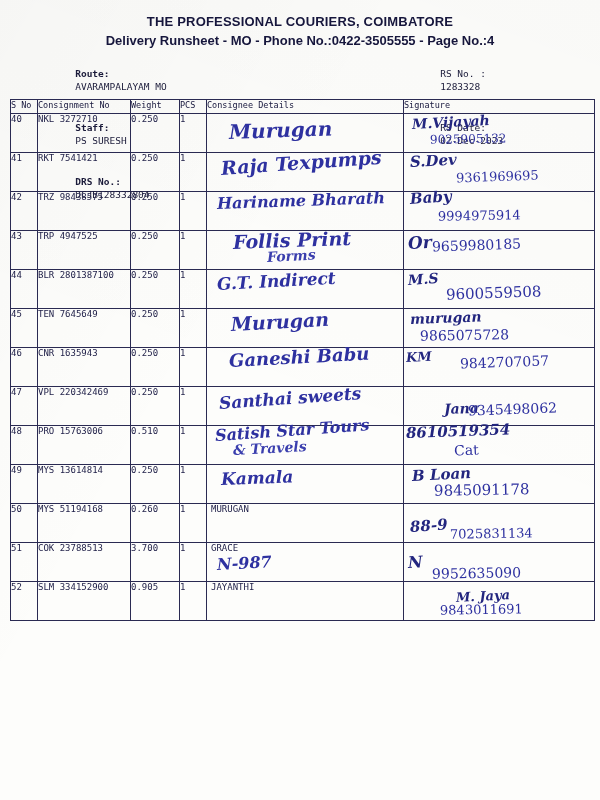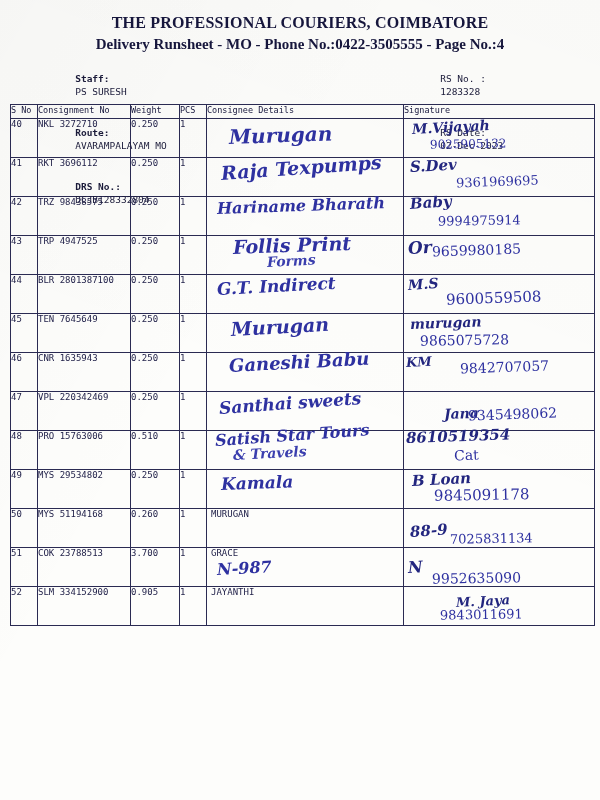--- a/index.html
+++ b/index.html
@@ -26,32 +26,32 @@
       linear-gradient(200deg, rgba(0,0,0,0.015) 0%, rgba(255,255,255,0) 55%);
   }
   .doc {
     position: absolute;
     left: 10px;
     top: 10px;
     width: 580px;
   }
   .title {
     text-align: center;
-    font-family: Liberation Serif, serif;
+    font-family: Liberation Sans, sans-serif;
     font-weight: bold;
-    font-size: 16px;
+    font-size: 13px;
     letter-spacing: 0.2px;
     color: #16163c;
     margin-top: 4px;
   }
   .subtitle {
     text-align: center;
-    font-family: Liberation Serif, serif;
+    font-family: Liberation Sans, sans-serif;
     font-weight: bold;
-    font-size: 15px;
+    font-size: 13px;
     margin-top: 4px;
     color: #16163c;
   }
   .meta {
     margin-top: 5px;
     position: relative;
     height: 44px;
     font-size: 9.5px;
     line-height: 13.5px;
   }
@@ -133,26 +133,26 @@
 
 <div class="page">
   <div class="doc">
 
     <div class="title">THE PROFESSIONAL COURIERS, COIMBATORE</div>
     <div class="subtitle">Delivery Runsheet - MO - Phone No.:0422-3505555 - Page No.:4</div>
 
     <div class="meta">
       <div class="meta-left">
         <div class="meta-row">
+          <span class="meta-label">Route:</span>
+          <span>AVARAMPALAYAM MO</span>
+        </div>
+        <div class="meta-row">
           <span class="meta-label">Staff:</span>
           <span>PS SURESH</span>
-        </div>
-        <div class="meta-row">
-          <span class="meta-label">Route:</span>
-          <span>AVARAMPALAYAM MO</span>
         </div>
         <div class="meta-row">
           <span class="meta-label">DRS No.:</span>
           <span>DCJB128332804</span>
         </div>
       </div>
       <div class="meta-right">
         <div class="meta-row">
           <span>RS No. :</span>
           <span>1283328</span>
@@ -184,21 +184,21 @@
             <td class="cons">
               <span class="hw cursive ink1" style="left: 22px; top: 6px; font-size: 20px; transform: rotate(-2deg);">Murugan</span>
             </td>
             <td class="sign">
               <span class="hw cursive ink3" style="left: 8px; top: 2px; font-size: 14px; transform: rotate(-3deg);">M.Vijayah</span>
               <span class="hw ink1" style="left: 26px; top: 18px; font-size: 12px; transform: rotate(-1deg);">9025905132</span>
             </td>
           </tr>
           <tr>
             <td class="sno">41</td>
-            <td class="cn">RKT 3696112</td>
+            <td class="cn">RKT 7541421</td>
             <td class="wt">0.250</td>
             <td class="pcs">1</td>
             <td class="cons">
               <span class="hw cursive ink1" style="left: 14px; top: 4px; font-size: 19px; transform: rotate(-4deg);">Raja Texpumps</span>
             </td>
             <td class="sign">
               <span class="hw cursive ink3" style="left: 6px; top: 0px; font-size: 15px; transform: rotate(-3deg);">S.Dev</span>
               <span class="hw ink1" style="left: 52px; top: 16px; font-size: 13px; transform: rotate(-2deg);">9361969695</span>
             </td>
           </tr>
@@ -290,21 +290,21 @@
               <span class="hw cursive ink1" style="left: 8px; top: 0px; font-size: 16px; transform: rotate(-4deg);">Satish Star Tours</span>
               <span class="hw cursive ink2" style="left: 26px; top: 16px; font-size: 14px; transform: rotate(-3deg);">&amp; Travels</span>
             </td>
             <td class="sign">
               <span class="hw cursive ink3" style="left: 2px; top: -2px; font-size: 15px; transform: rotate(-2deg);">8610519354</span>
               <span class="hw ink1" style="left: 50px; top: 16px; font-size: 14px; transform: rotate(-2deg);">Cat</span>
             </td>
           </tr>
           <tr>
             <td class="sno">49</td>
-            <td class="cn">MYS 29534802</td>
+            <td class="cn">MYS 13614814</td>
             <td class="wt">0.250</td>
             <td class="pcs">1</td>
             <td class="cons">
               <span class="hw cursive ink1" style="left: 14px; top: 4px; font-size: 17px; transform: rotate(-2deg);">Kamala</span>
             </td>
             <td class="sign">
               <span class="hw cursive ink3" style="left: 8px; top: 2px; font-size: 15px; transform: rotate(-3deg);">B Loan</span>
               <span class="hw ink1" style="left: 30px; top: 16px; font-size: 15px; transform: rotate(-1deg);">9845091178</span>
             </td>
           </tr>

